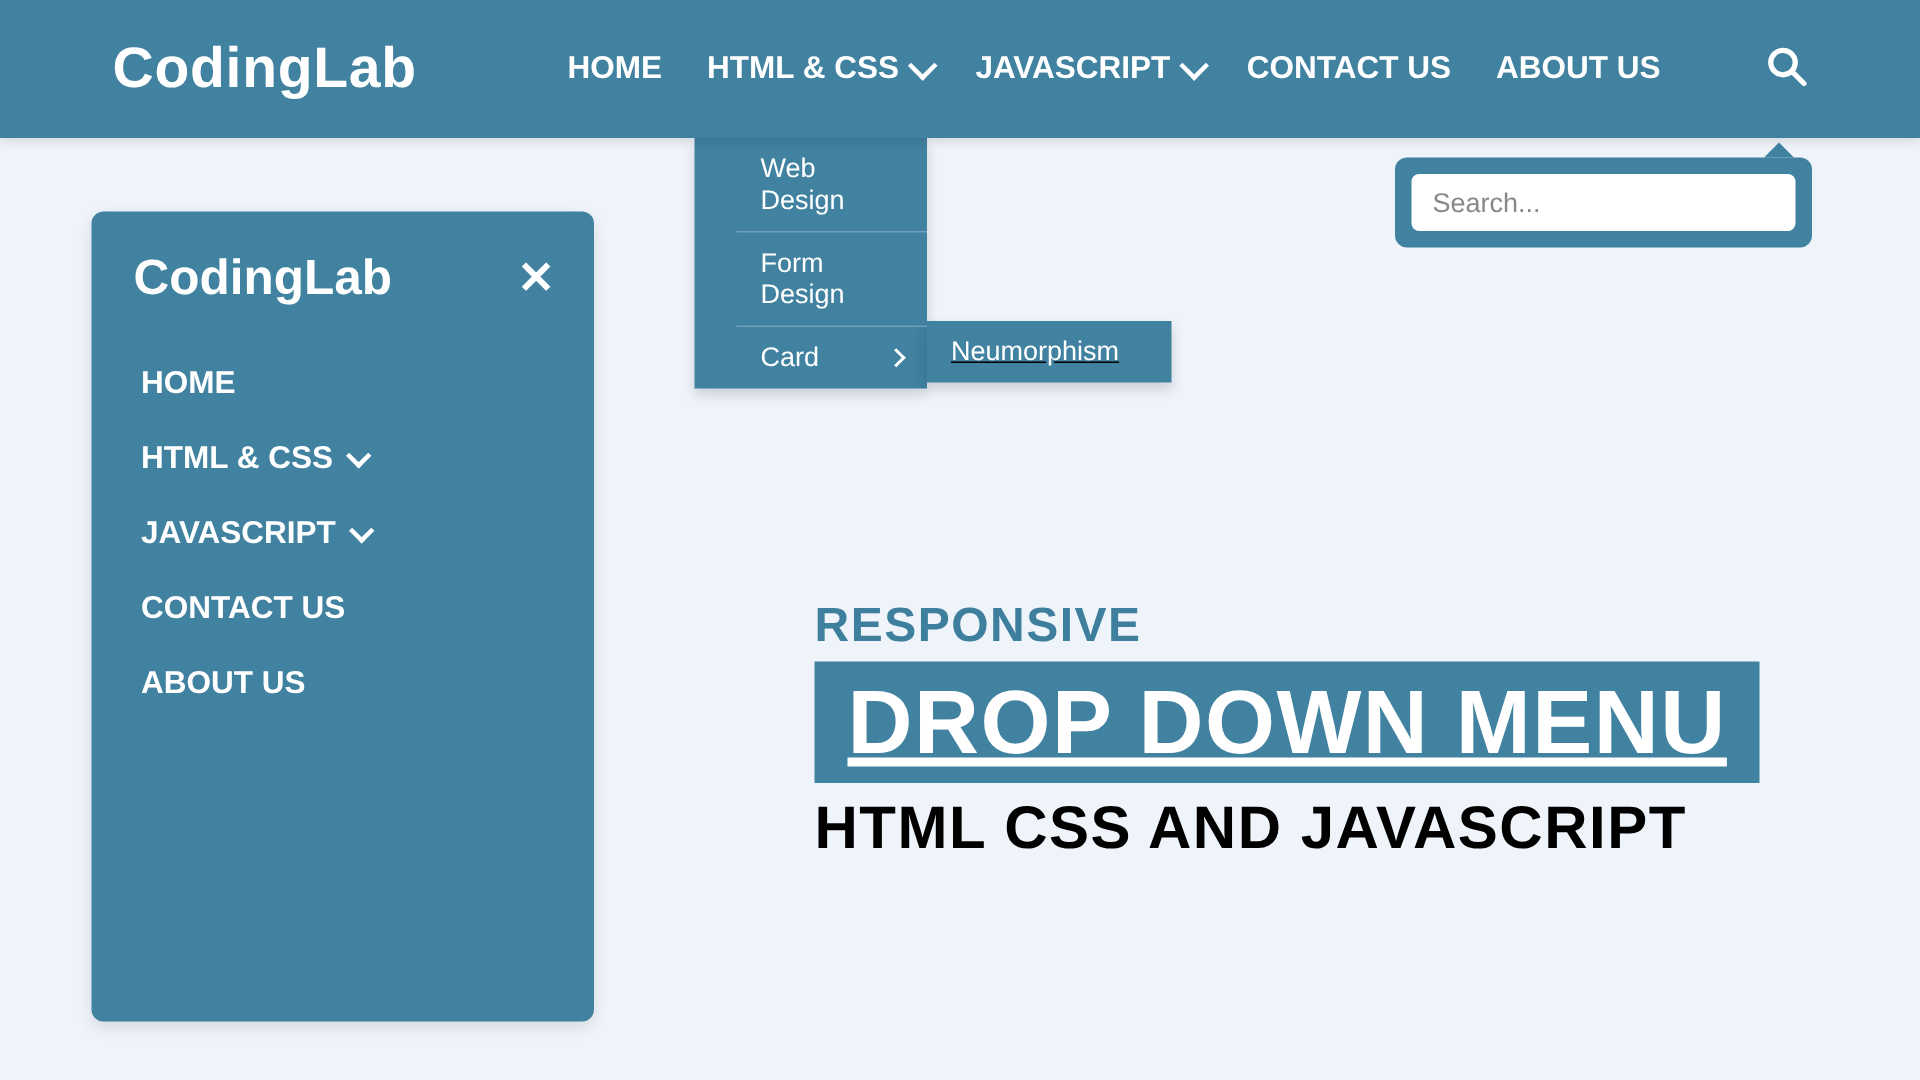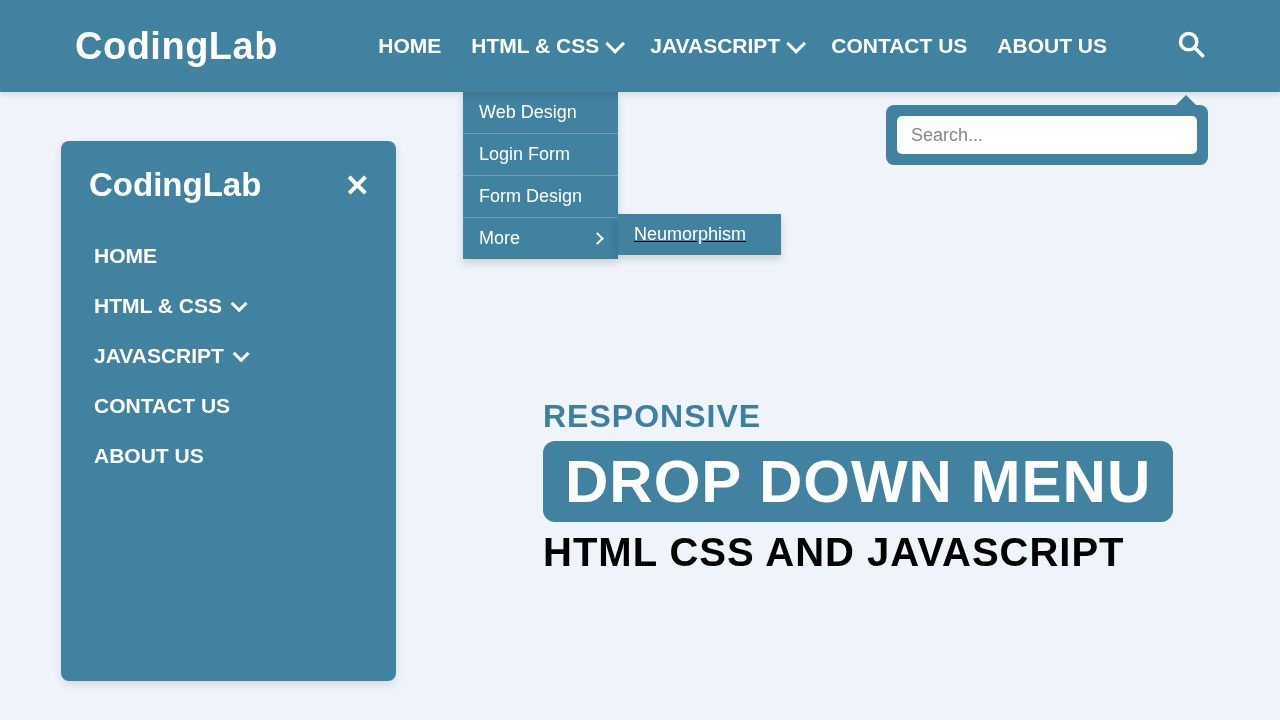--- a/index.html
+++ b/index.html
@@ -8,47 +8,47 @@
 
 .topnav { background: #4082a0; height: 92px; display: flex; align-items: center; padding: 0 75px 0 75px; box-shadow: 0 3px 6px rgba(0,0,0,0.1); position: relative; z-index: 10; }
 .logo { color: #fff; font-size: 38px; font-weight: 700; letter-spacing: 0.5px; }
 .nav-items { display: flex; align-items: center; margin-left: auto; gap: 30px; }
 .nav-item { color: #fff; font-size: 21px; font-weight: 600; display: flex; align-items: center; gap: 7px; cursor: pointer; }
 .chevron-down { width: 14px; height: 14px; border-right: 3px solid #fff; border-bottom: 3px solid #fff; transform: rotate(45deg) translateY(-3px); }
 .search-icon { margin-left: 40px; cursor: pointer; }
 .search-icon svg { width: 28px; height: 28px; fill: #fff; stroke: #fff; }
 
 
-.dropdown { position: absolute; left: 463px; top: 92px; width: 155px; background: #4082a0; box-shadow: 0 4px 8px rgba(0,0,0,0.15); z-index: 9; }
+.dropdown { position: absolute; left: 463px; top: 92px; width: 155px; background: #4082a0; box-shadow: 0 4px 8px rgba(0,0,0,0.15); z-index: 9; padding-left: 28px; }
 .drop-item { color: #fff; font-size: 18px; font-weight: 500; padding: 10px 16px; border-top: 1px solid rgba(255,255,255,0.25); cursor: pointer; display: flex; align-items: center; justify-content: space-between; }
 .drop-item:first-child { border-top: none; }
 .chevron-right { width: 9px; height: 9px; border-right: 2.5px solid #fff; border-bottom: 2.5px solid #fff; transform: rotate(-45deg); }
 
 
 .submenu { position: absolute; left: 618px; top: 214px; width: 163px; background: #4082a0; box-shadow: 0 4px 8px rgba(0,0,0,0.15); z-index: 9; text-decoration: underline; }
 
 
 .searchbox-wrap { position: absolute; right: 72px; top: 105px; background: #4082a0; padding: 11px; border-radius: 8px; z-index: 9; }
 .searchbox-wrap::before { content: ''; position: absolute; top: -10px; right: 12px; border-left: 10px solid transparent; border-right: 10px solid transparent; border-bottom: 10px solid #4082a0; }
-.searchbox { width: 300px; height: 38px; border: none; border-radius: 5px; padding: 0 14px; font-size: 18px; outline: none; color: #666; }
+.searchbox { width: 256px; height: 38px; border: none; border-radius: 5px; padding: 0 14px; font-size: 18px; outline: none; color: #666; }
 .searchbox::placeholder { color: #888; }
 
 
 .sidebar { position: absolute; left: 61px; top: 141px; width: 335px; height: 540px; background: #4082a0; border-radius: 8px; padding: 25px 20px 0 28px; box-shadow: 0 4px 10px rgba(0,0,0,0.1); z-index: 5; }
 .sidebar-header { display: flex; align-items: center; justify-content: space-between; margin-bottom: 40px; }
 .sidebar-logo { color: #fff; font-size: 33px; font-weight: 700; }
 .close-icon { color: #fff; font-size: 30px; font-weight: 700; cursor: pointer; margin-right: 6px; }
 .sidebar-items { display: flex; flex-direction: column; gap: 26px; padding-left: 5px; }
 .sidebar-item { color: #fff; font-size: 21px; font-weight: 600; display: flex; align-items: center; gap: 9px; cursor: pointer; }
 .sidebar-item .chev { width: 12px; height: 12px; border-right: 3px solid #fff; border-bottom: 3px solid #fff; transform: rotate(45deg) translateY(-3px); }
 
 
 .hero { position: absolute; left: 505px; top: 398px; margin-left: 38px; }
 .hero-sup { color: #3d7f9d; font-size: 32px; font-weight: 800; letter-spacing: 1px; }
-.hero-main { background: #4082a0; color: #fff; font-size: 60px; font-weight: 800; padding: 6px 22px; display: inline-block; margin-top: 6px; border-radius: 12px; letter-spacing: 1px; }
+.hero-main { background: #4082a0; color: #fff; font-size: 60px; font-weight: 800; padding: 6px 22px; display: inline-block; margin-top: 6px; border-radius: 0; letter-spacing: 1px; text-decoration: underline; }
 .hero-sub { color: #000000; font-size: 40px; font-weight: 800; margin-top: 8px; letter-spacing: 1px; }
 </style>
 </head>
 <body>
 
 <div class="topnav">
   <div class="logo">CodingLab</div>
   <div class="nav-items">
     <div class="nav-item">
         <span>HOME</span>
@@ -74,27 +74,24 @@
         </svg>
     </div>
   </div>
 </div>
 
 <div class="dropdown">
   <div class="drop-item">
       <span>Web Design</span>
     </div>
   <div class="drop-item">
-      <span>Login Form</span>
-    </div>
-  <div class="drop-item">
       <span>Form Design</span>
     </div>
   <div class="drop-item">
-    <span>More</span>
+    <span>Card</span>
     <span class="chevron-right"></span>
   </div>
 </div>
 
 <div class="submenu">
   <div class="drop-item">
       <span>Neumorphism</span>
     </div>
 </div>
 

